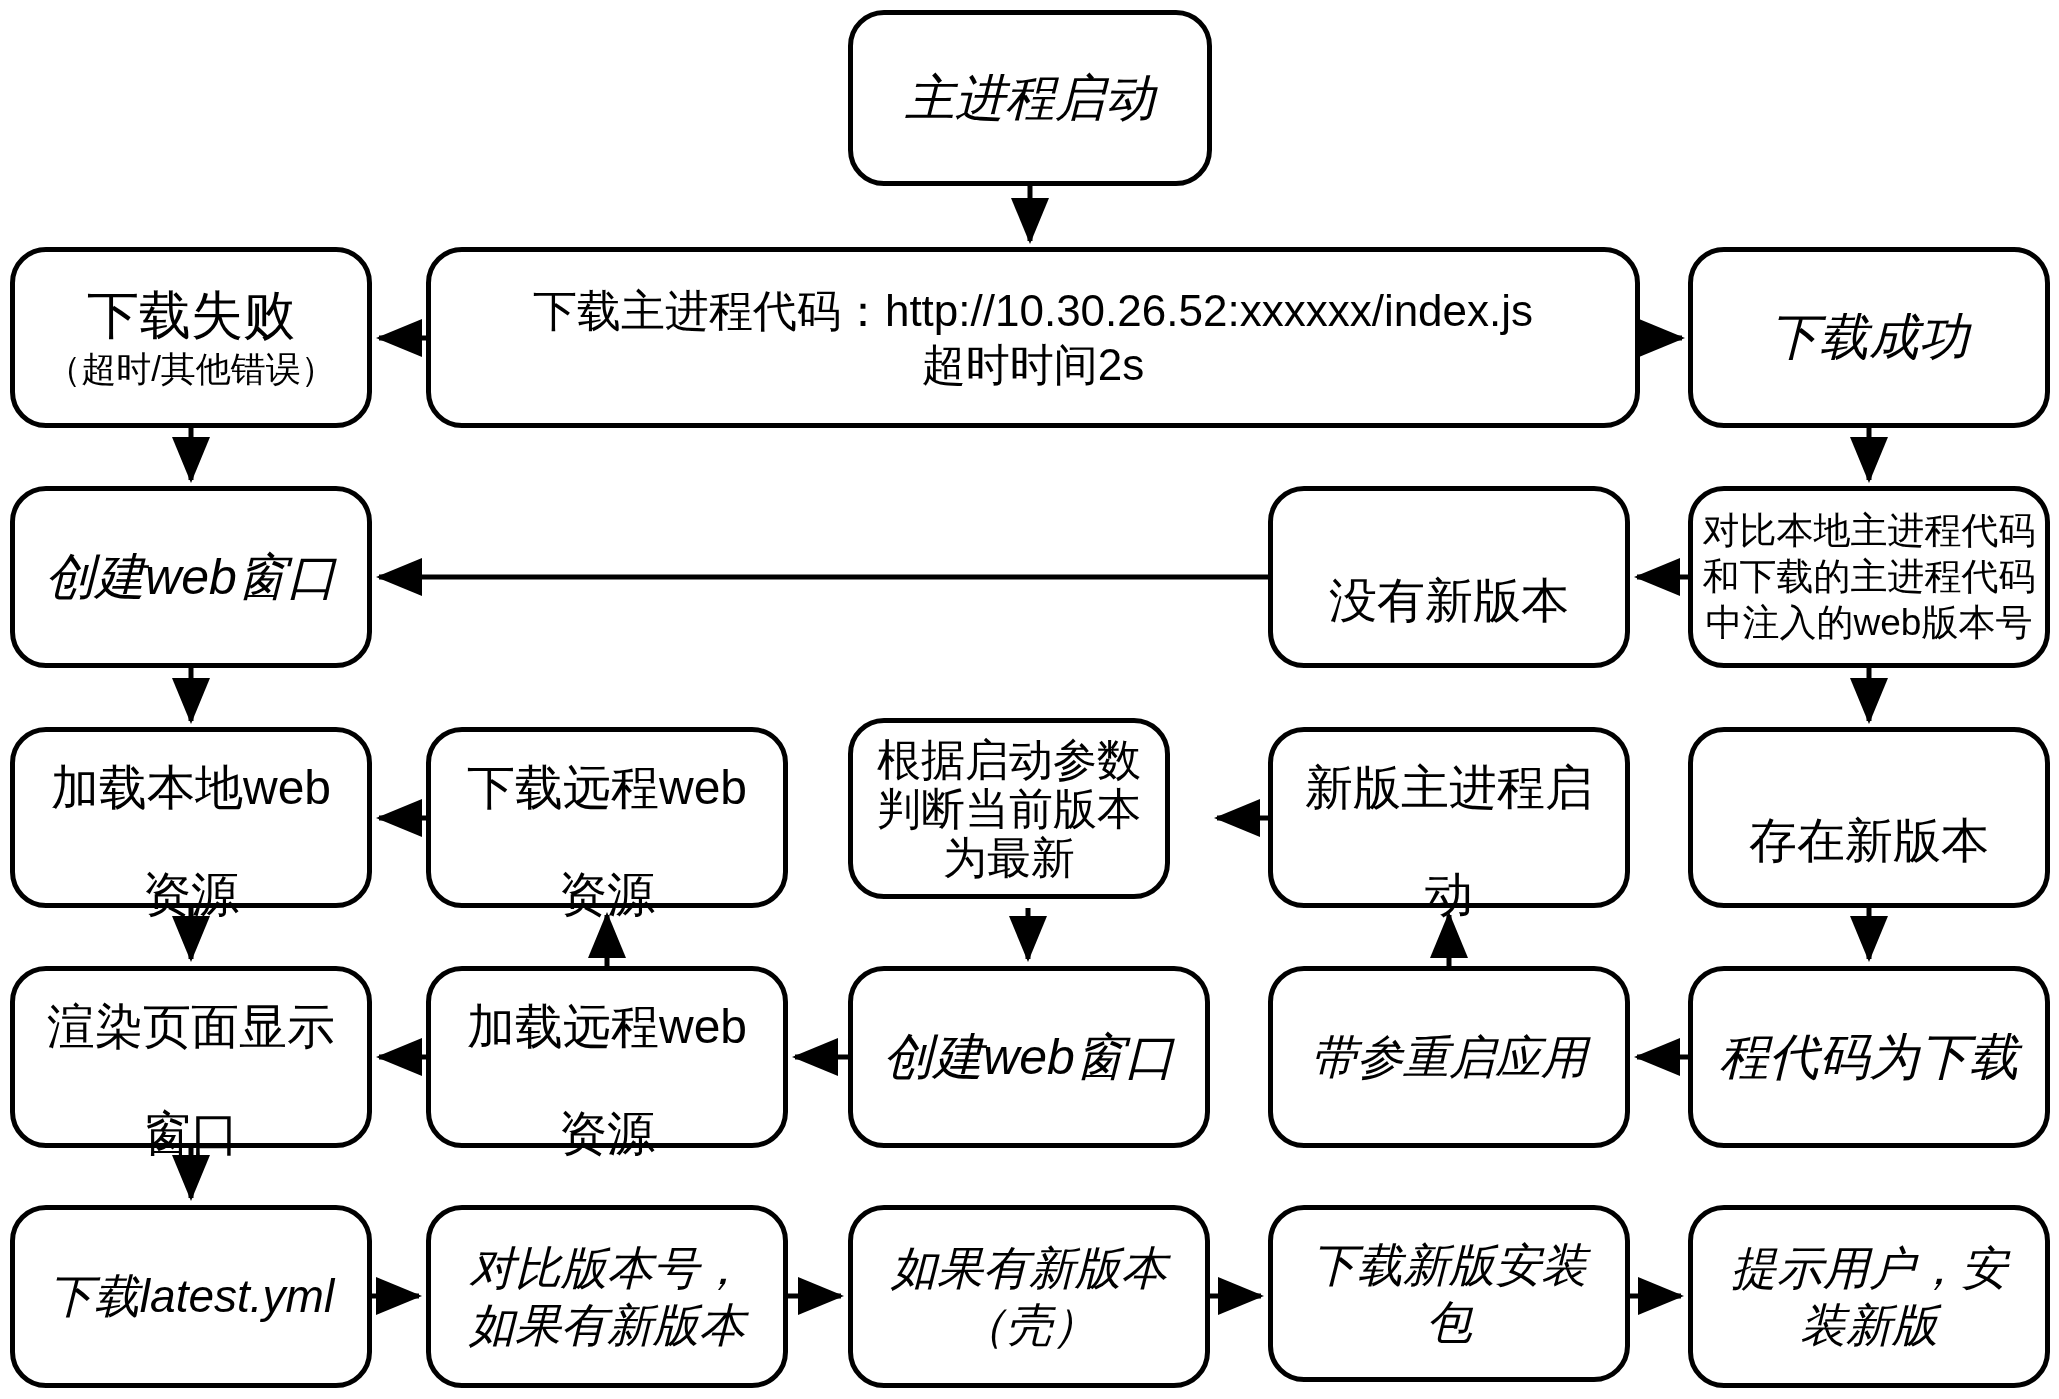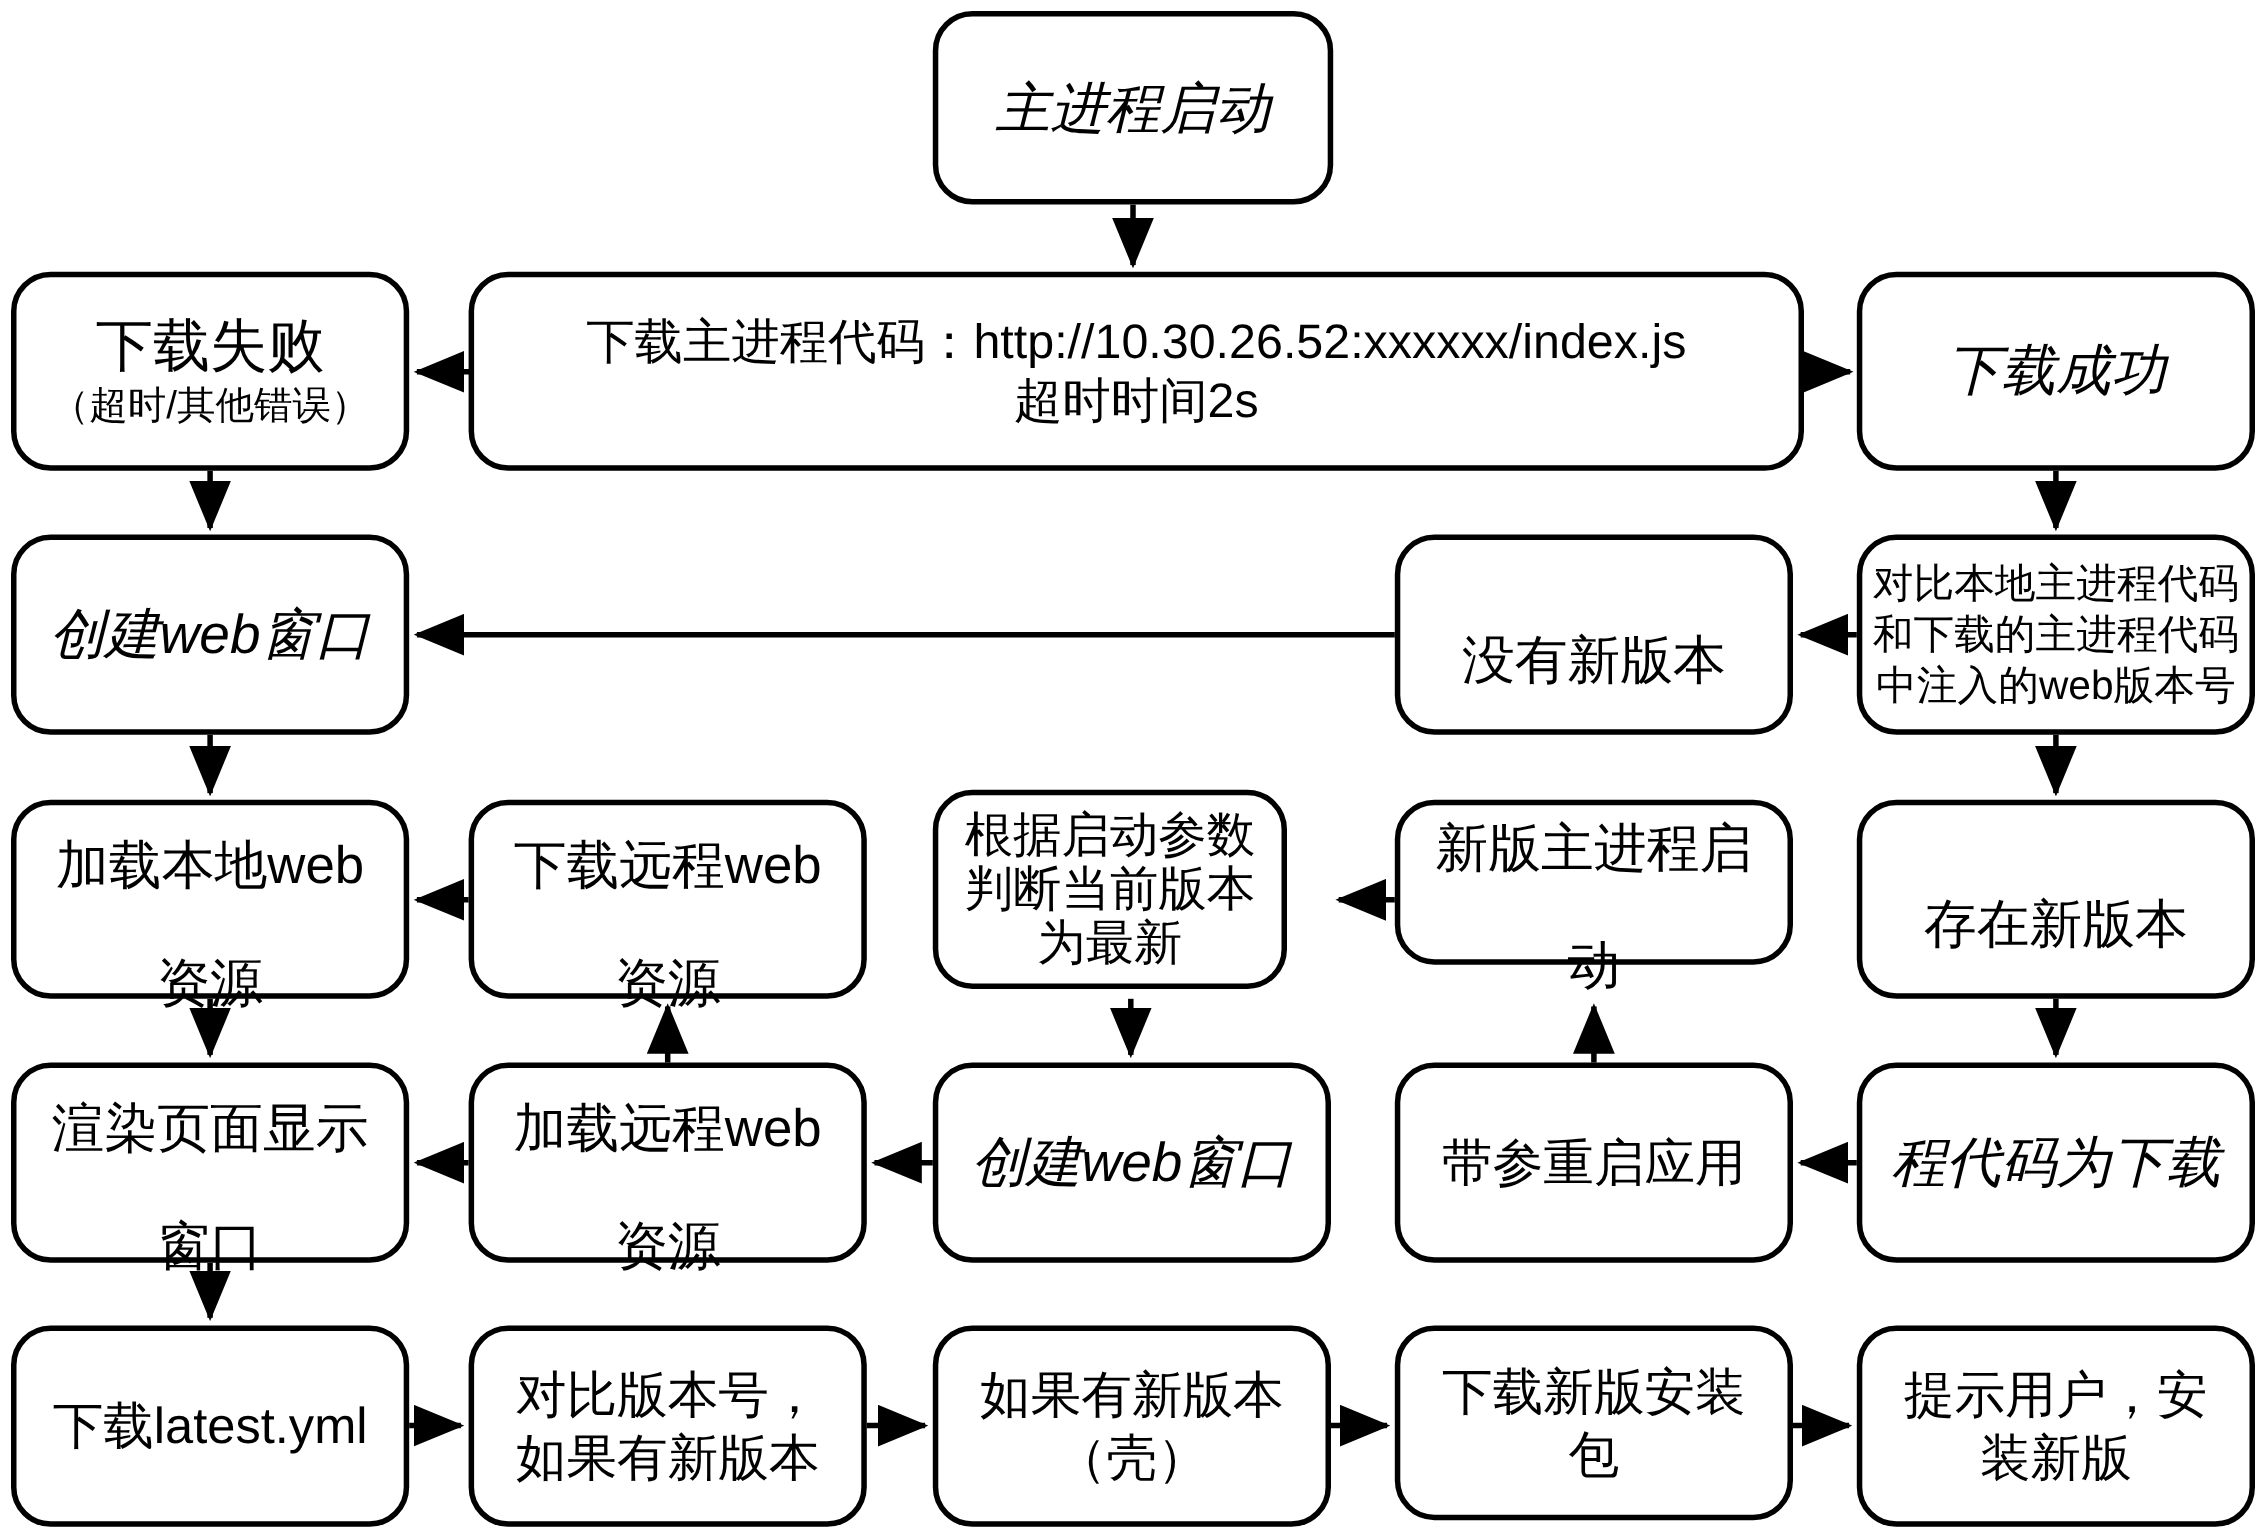--- a/index.html
+++ b/index.html
@@ -10,21 +10,21 @@
   }
   #edges{position:absolute;left:0;top:0;z-index:1;}
   .node{
     position:absolute;z-index:2;box-sizing:border-box;background:#ffffff;
     border:5px solid #000000;border-radius:36px;
     display:flex;flex-direction:column;align-items:center;justify-content:center;
     text-align:center;line-height:1.22;
   }
   .ln{white-space:nowrap;}
   .f52{font-size:52px;} .f50{font-size:50px;font-style:italic;} .f48{font-size:48px;margin-top:48px;}
-  .f46{font-size:46px;} .f44{font-size:44px;} .f37{font-size:37px;line-height:1.25;}
+  .f46{font-size:46px;font-style:italic;} .f44{font-size:44px;} .f37{font-size:37px;line-height:1.25;}
   .f35{font-size:35px;} 
   .tight{line-height:1.12;}
   line.edge{stroke:#000000;stroke-width:5;}
 </style>
 </head>
 <body>
 
 <svg id="edges" width="2059" height="1399" viewBox="0 0 2059 1399">
   <defs>
     <marker id="ah" markerUnits="userSpaceOnUse" markerWidth="46" markerHeight="38" viewBox="0 0 46 38" refX="43" refY="19" orient="auto">
@@ -91,21 +91,21 @@
 </div>
 <div class="node" style="left:426px;top:727px;width:362px;height:181px">
   <div class="ln f48">下载远程web</div>
   <div class="ln f48">资源</div>
 </div>
 <div class="node" style="left:848px;top:718px;width:322px;height:181px">
   <div class="ln f44 tight">根据启动参数</div>
   <div class="ln f44 tight">判断当前版本</div>
   <div class="ln f44 tight">为最新</div>
 </div>
-<div class="node" style="left:1268px;top:727px;width:362px;height:150px">
+<div class="node" style="left:1268px;top:727px;width:362px;height:181px">
   <div class="ln f48">新版主进程启</div>
   <div class="ln f48">动</div>
 </div>
 <div class="node" style="left:1688px;top:727px;width:362px;height:181px">
   <div class="ln f48">存在新版本</div>
 </div>
 
 <div class="node" style="left:10px;top:966px;width:362px;height:182px">
   <div class="ln f48">渲染页面显示</div>
   <div class="ln f48">窗口</div>

